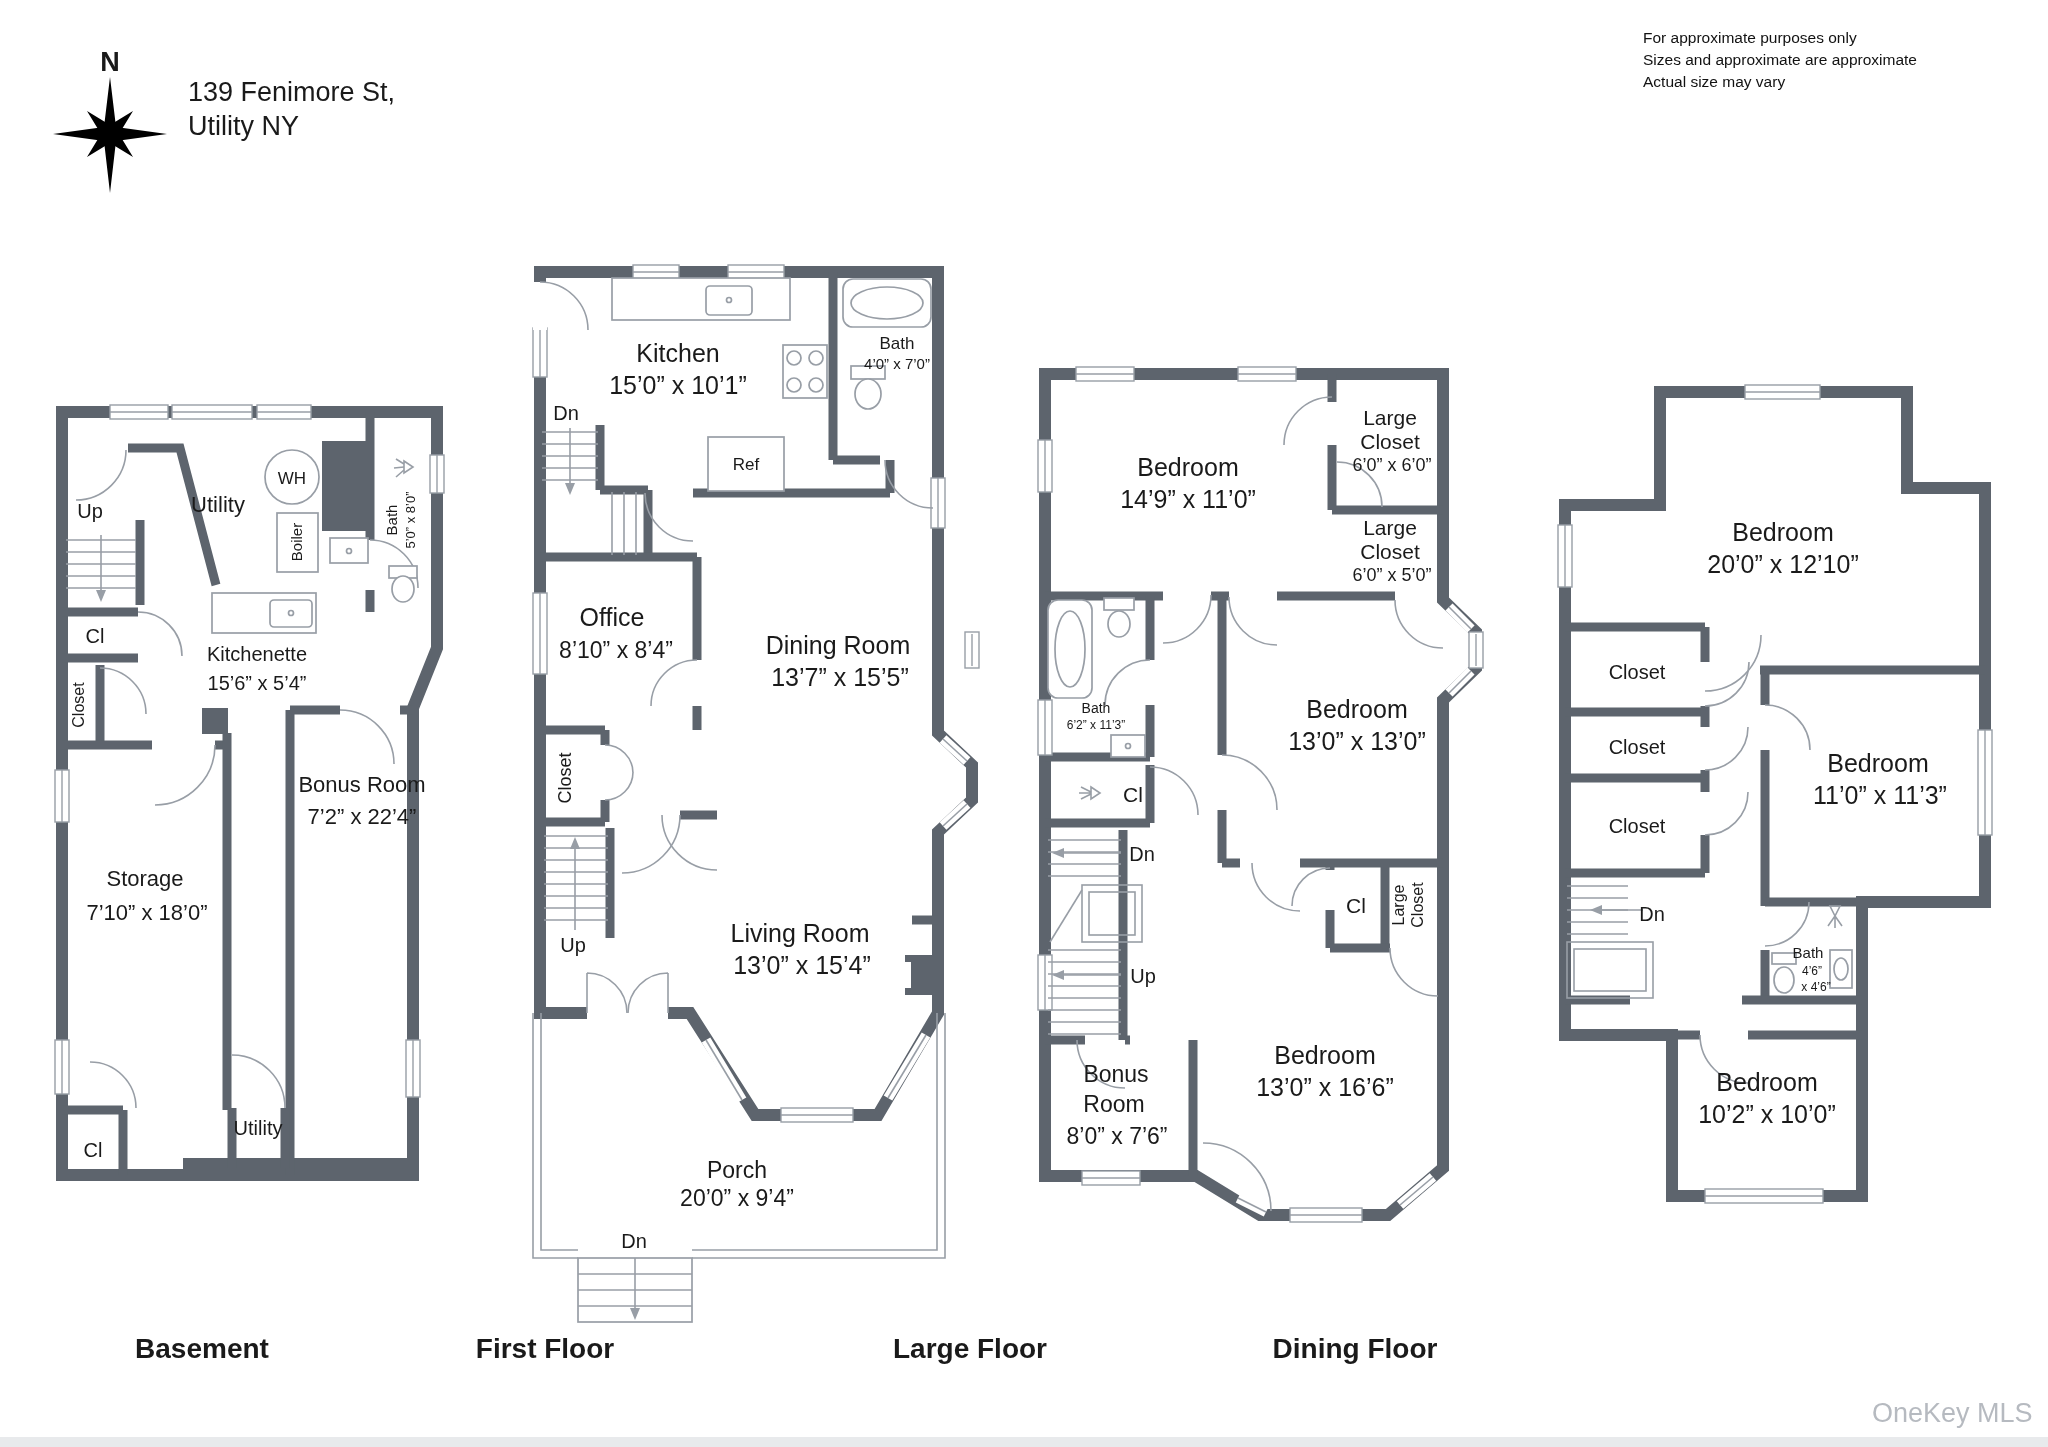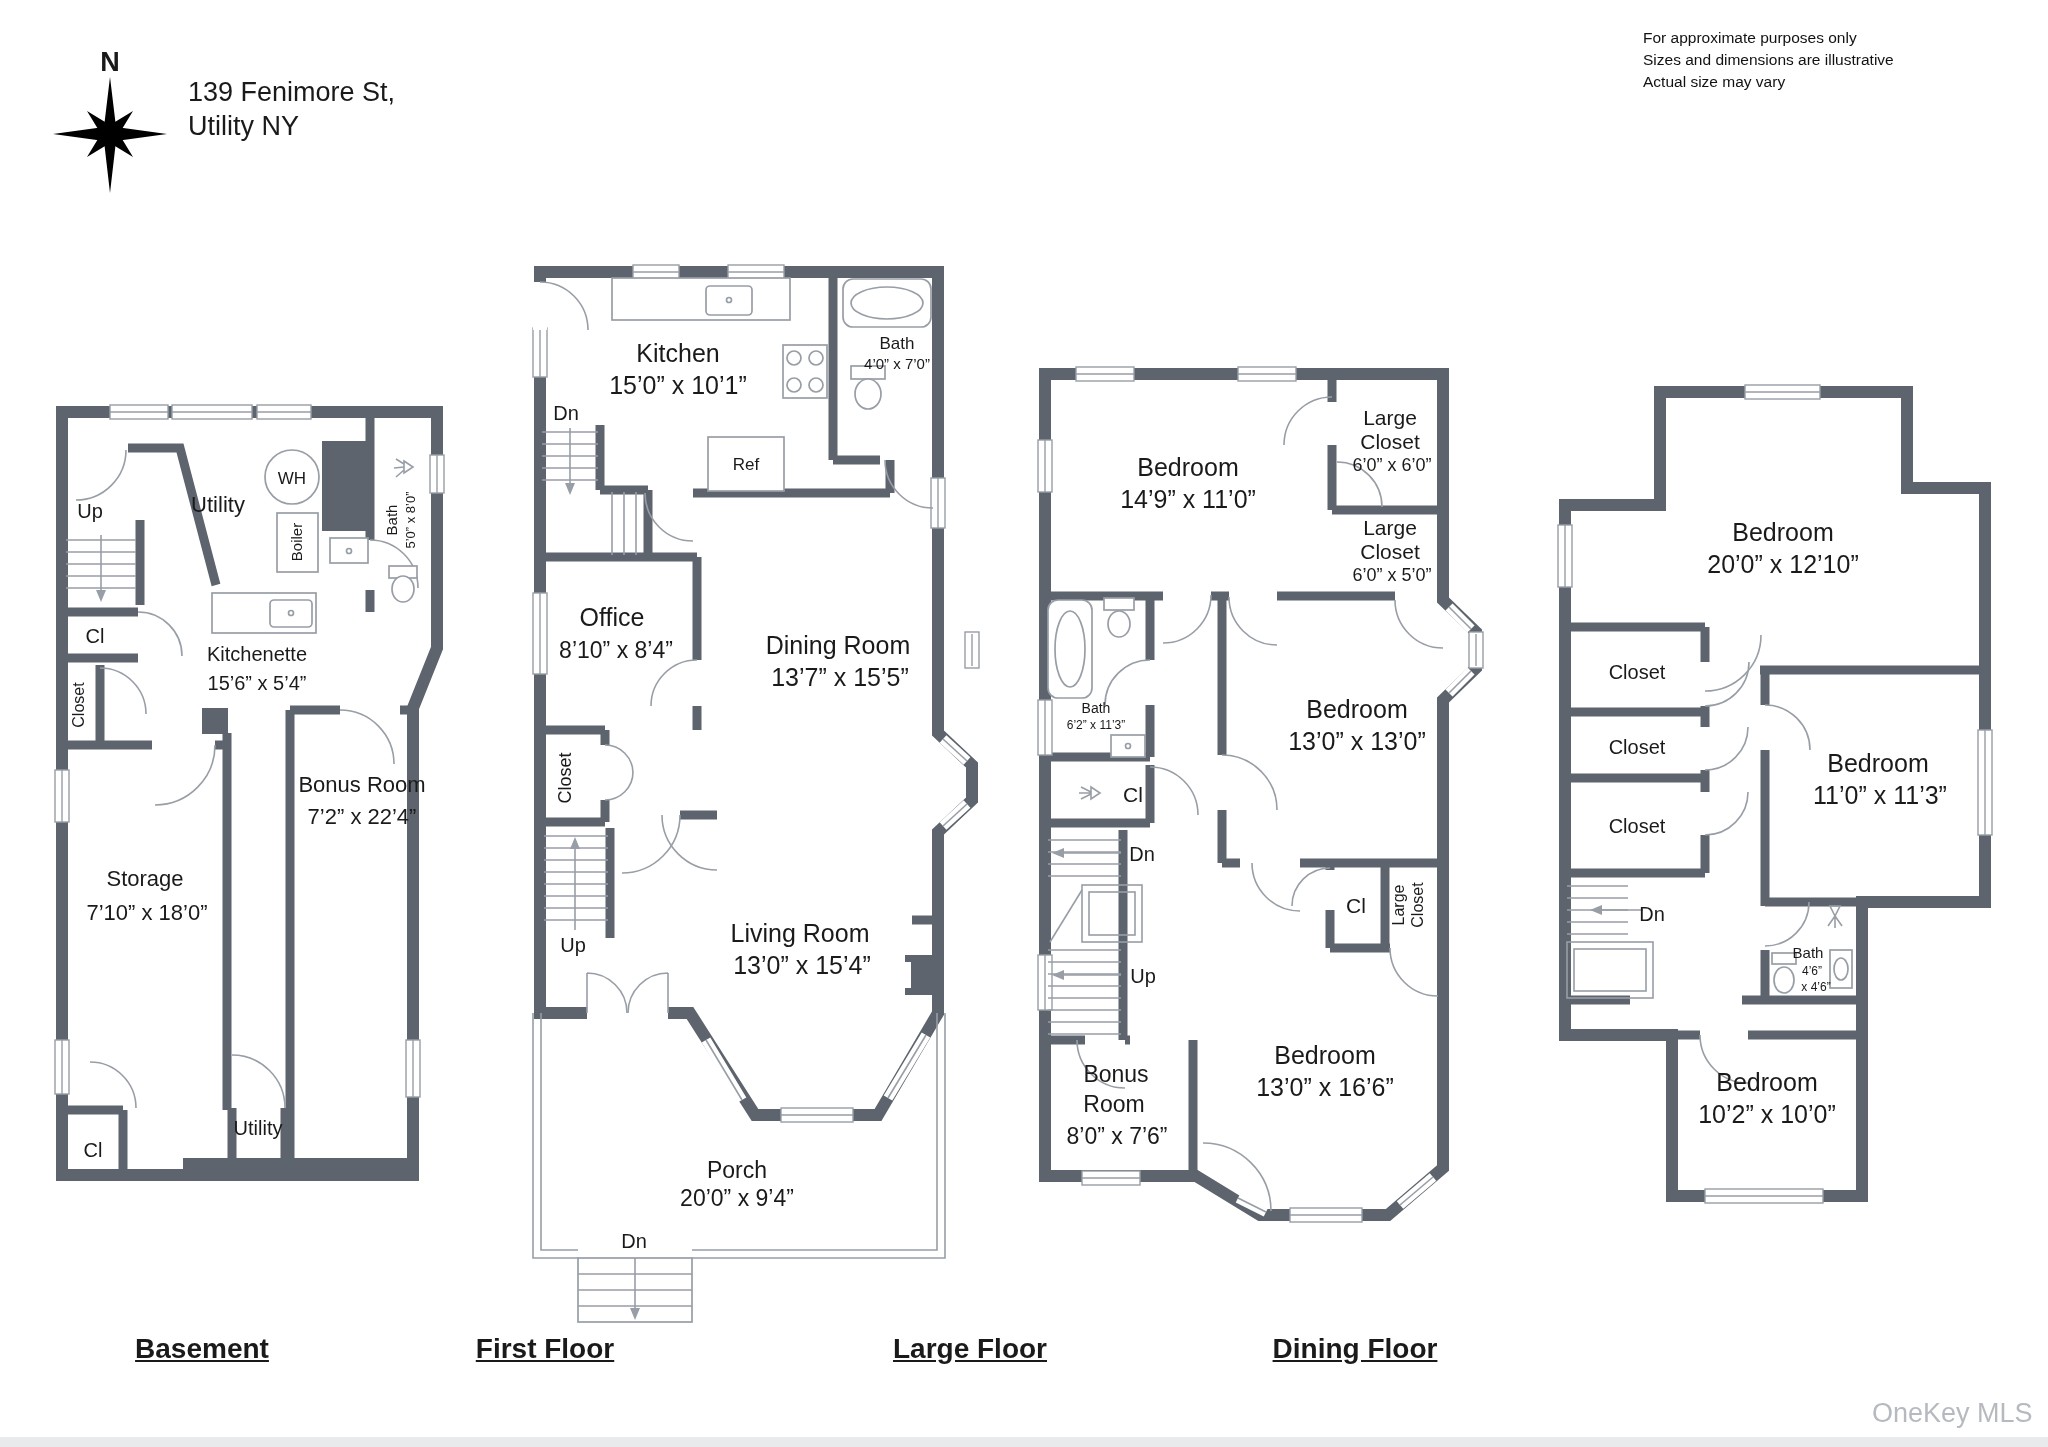--- a/index.html
+++ b/index.html
@@ -2,21 +2,21 @@
 <html style="--wall: #5d646d; --line: #989ea6; --text: #1a1a1a; --muted: #b6bac0; --strip: #e8eaec;"><head>
 <meta charset="utf-8">
 <style>
   html,body{margin:0;padding:0;background:#fff;}
   .page{position:relative;width:2048px;height:1447px;background:#fff;overflow:hidden;
         font-family:"Liberation Sans",sans-serif;color:var(--text);}
   .address{position:absolute;left:188px;top:76px;font-size:27px;font-weight:normal;
            line-height:1.25;color:var(--text);white-space:nowrap;}
   .disclaimer{position:absolute;left:1643px;top:27px;font-size:15.5px;line-height:1.42;color:#121212;}
   .floor-title{position:absolute;top:1333px;transform:translateX(-50%);
-               font-weight:bold;font-size:28px;color:var(--text);white-space:nowrap;text-decoration:underline;}
+               font-weight:bold;font-size:28px;color:var(--text);white-space:nowrap;}
   .watermark{position:absolute;left:1872px;top:1398px;font-size:27px;color:var(--muted);}
   .bottom-strip{position:absolute;left:0;top:1437px;width:2048px;height:10px;background:var(--strip);}
   .floor-svg{position:absolute;}
   svg text{font-family:"Liberation Sans",sans-serif;fill:var(--text);text-anchor:middle;}
   .bg{fill:#fff;stroke:var(--wall);stroke-width:12;}
   .w{stroke:var(--wall);stroke-width:9;fill:none;}
   .tl{stroke:var(--line);stroke-width:1.6;fill:none;}
   .fx{fill:#fff;stroke:var(--line);stroke-width:1.7;}
   .df{fill:var(--wall);stroke:none;}
   .win rect{fill:#fff;stroke:var(--line);stroke-width:1.4;}
@@ -36,21 +36,21 @@
     <polygon fill="#000" points="88,66 74,89 88,112 65,98 42,112 56,89 42,66 65,80"></polygon>
   </svg>
 
   <div class="address">
     <div>139 Fenimore St,</div>
     <div>Utility NY</div>
   </div>
 
   <div class="disclaimer">
     <div>For approximate purposes only</div>
-    <div>Sizes and dimensions are illustrative</div>
+    <div>Sizes and approximate are approximate</div>
     <div>Actual size may vary</div>
   </div>
 
   <svg class="floor-svg" style="left:40px;top:390px;" width="430" height="820" viewBox="40 390 430 820">
     <path class="bg" d="M62,412 H437 V648 L413,708 V1175 H62 Z"></path>
     <rect class="df" x="183" y="1158" width="230" height="12"></rect>
     <g>
       <path class="w" d="M140,520 V605"></path>
       <path class="w" d="M62,612 H138 M62,658 H138"></path>
       <path class="w" d="M100,665 V742"></path>

